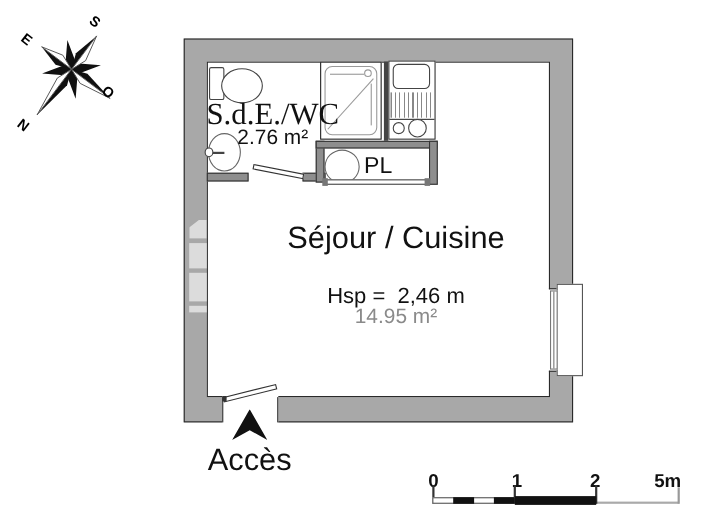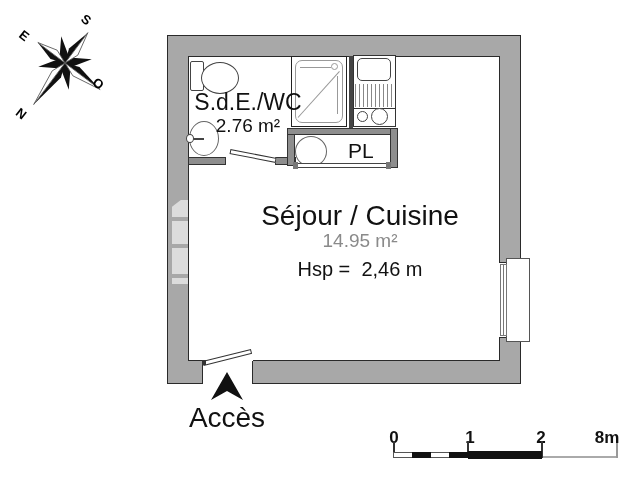--- a/index.html
+++ b/index.html
@@ -11,26 +11,26 @@
   .wall-inner{left:188px;top:56px;width:312px;height:305px;background:#ffffff;border:1.5px solid #2a2a2a;}
   .punch{background:#ffffff;}
   .cutline{background:#2a2a2a;}
   .partition{background:#8e8e8e;border:1px solid #333;}
   
   .fix{border:1px solid #444;background:#fff;}
   .thin{background:#999;}
   
   .label{position:absolute;line-height:1.05;white-space:nowrap;}
   .center{text-align:center;}
-  .room-title{font-size:23px;}
+  .room-title{font-size:28px;font-family:Liberation Serif, serif;}
   .big-title{font-size:28px;}
   .area{font-size:19px;}
-  .muted{color:#8a8a8a;}
+  .muted{color:#8a8a8a;margin-top:48px;}
   .hsp{font-size:20px;}
-  .pl{font-size:21px;margin-left:17px;}
+  .pl{font-size:21px;}
   .acces{font-size:28px;}
   .scale-num{font-size:17px;font-weight:bold;}
   
   .wm{background:rgba(255,255,255,0.6);}
 </style>
 </head>
 <body>
 
 <svg class="abs" style="left:8px;top:6px;" width="112" height="122" viewBox="0 0 112 122">
   <g transform="rotate(217 57 57)">
@@ -129,21 +129,21 @@
 <div class="label center area muted" style="left:210px;top:231px;width:300px;">14.95 m²</div>
 <div class="label center hsp" style="left:210px;top:259px;width:300px;">Hsp =&nbsp; 2,46 m</div>
 
 <div class="label pl" style="left:331px;top:140px;">PL</div>
 
 <div class="label center acces" style="left:187px;top:403px;width:80px;">Accès</div>
 
 <div class="abs label center scale-num" style="left:384px;top:429px;width:20px;">0</div>
 <div class="abs label center scale-num" style="left:460px;top:429px;width:20px;">1</div>
 <div class="abs label center scale-num" style="left:531px;top:429px;width:20px;">2</div>
-<div class="abs label center scale-num" style="left:589px;top:429px;width:36px;">8m</div>
+<div class="abs label center scale-num" style="left:589px;top:429px;width:36px;">5m</div>
 
 <div class="abs" style="left:393px;top:456px;width:224px;height:2px;background:#aaa;"></div>
 <div class="abs" style="left:393px;top:441px;width:2px;height:17px;background:#333;"></div>
 <div class="abs" style="left:467px;top:441px;width:2px;height:17px;background:#333;"></div>
 <div class="abs" style="left:541px;top:441px;width:2px;height:17px;background:#333;"></div>
 <div class="abs" style="left:616px;top:443px;width:2px;height:15px;background:#999;"></div>
 <div class="abs" style="left:393px;top:452px;width:75px;height:6px;border:1px solid #555;background:#fff;"></div>
 <div class="abs" style="left:412px;top:452px;width:19px;height:6px;background:#111;"></div>
 <div class="abs" style="left:449px;top:452px;width:19px;height:6px;background:#111;"></div>
 <div class="abs" style="left:468px;top:451px;width:74px;height:8px;background:#111;"></div>

